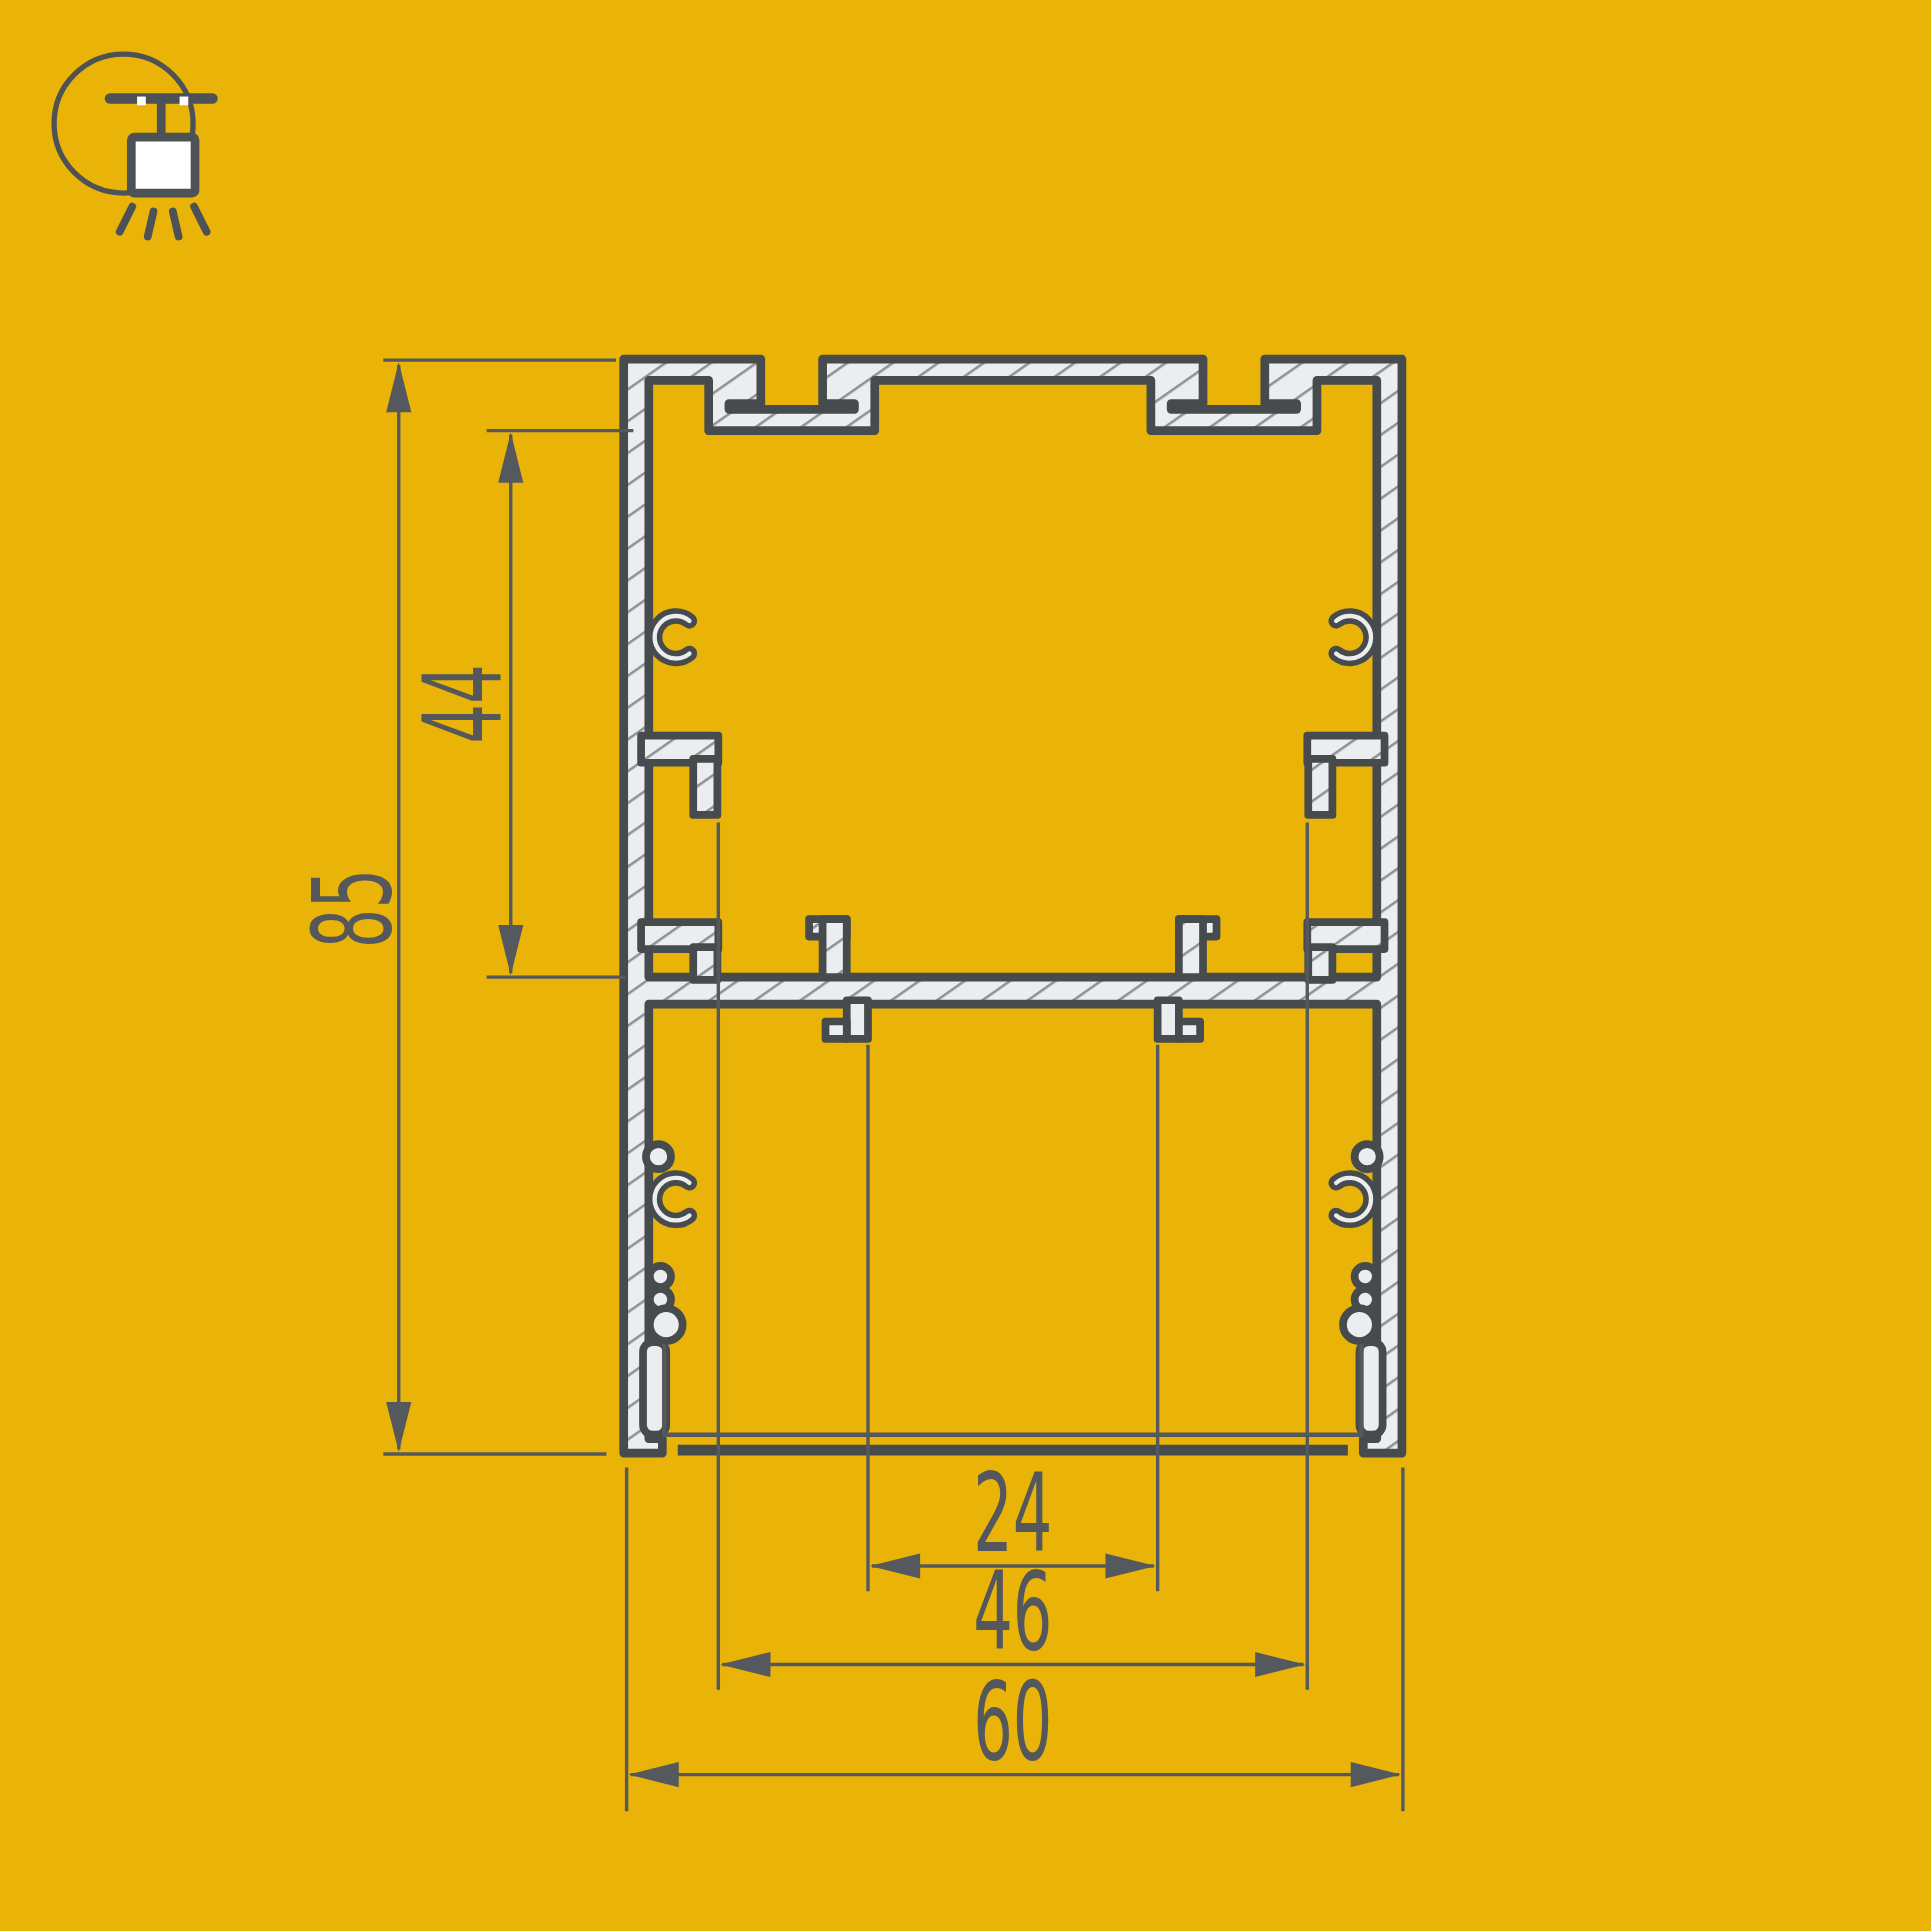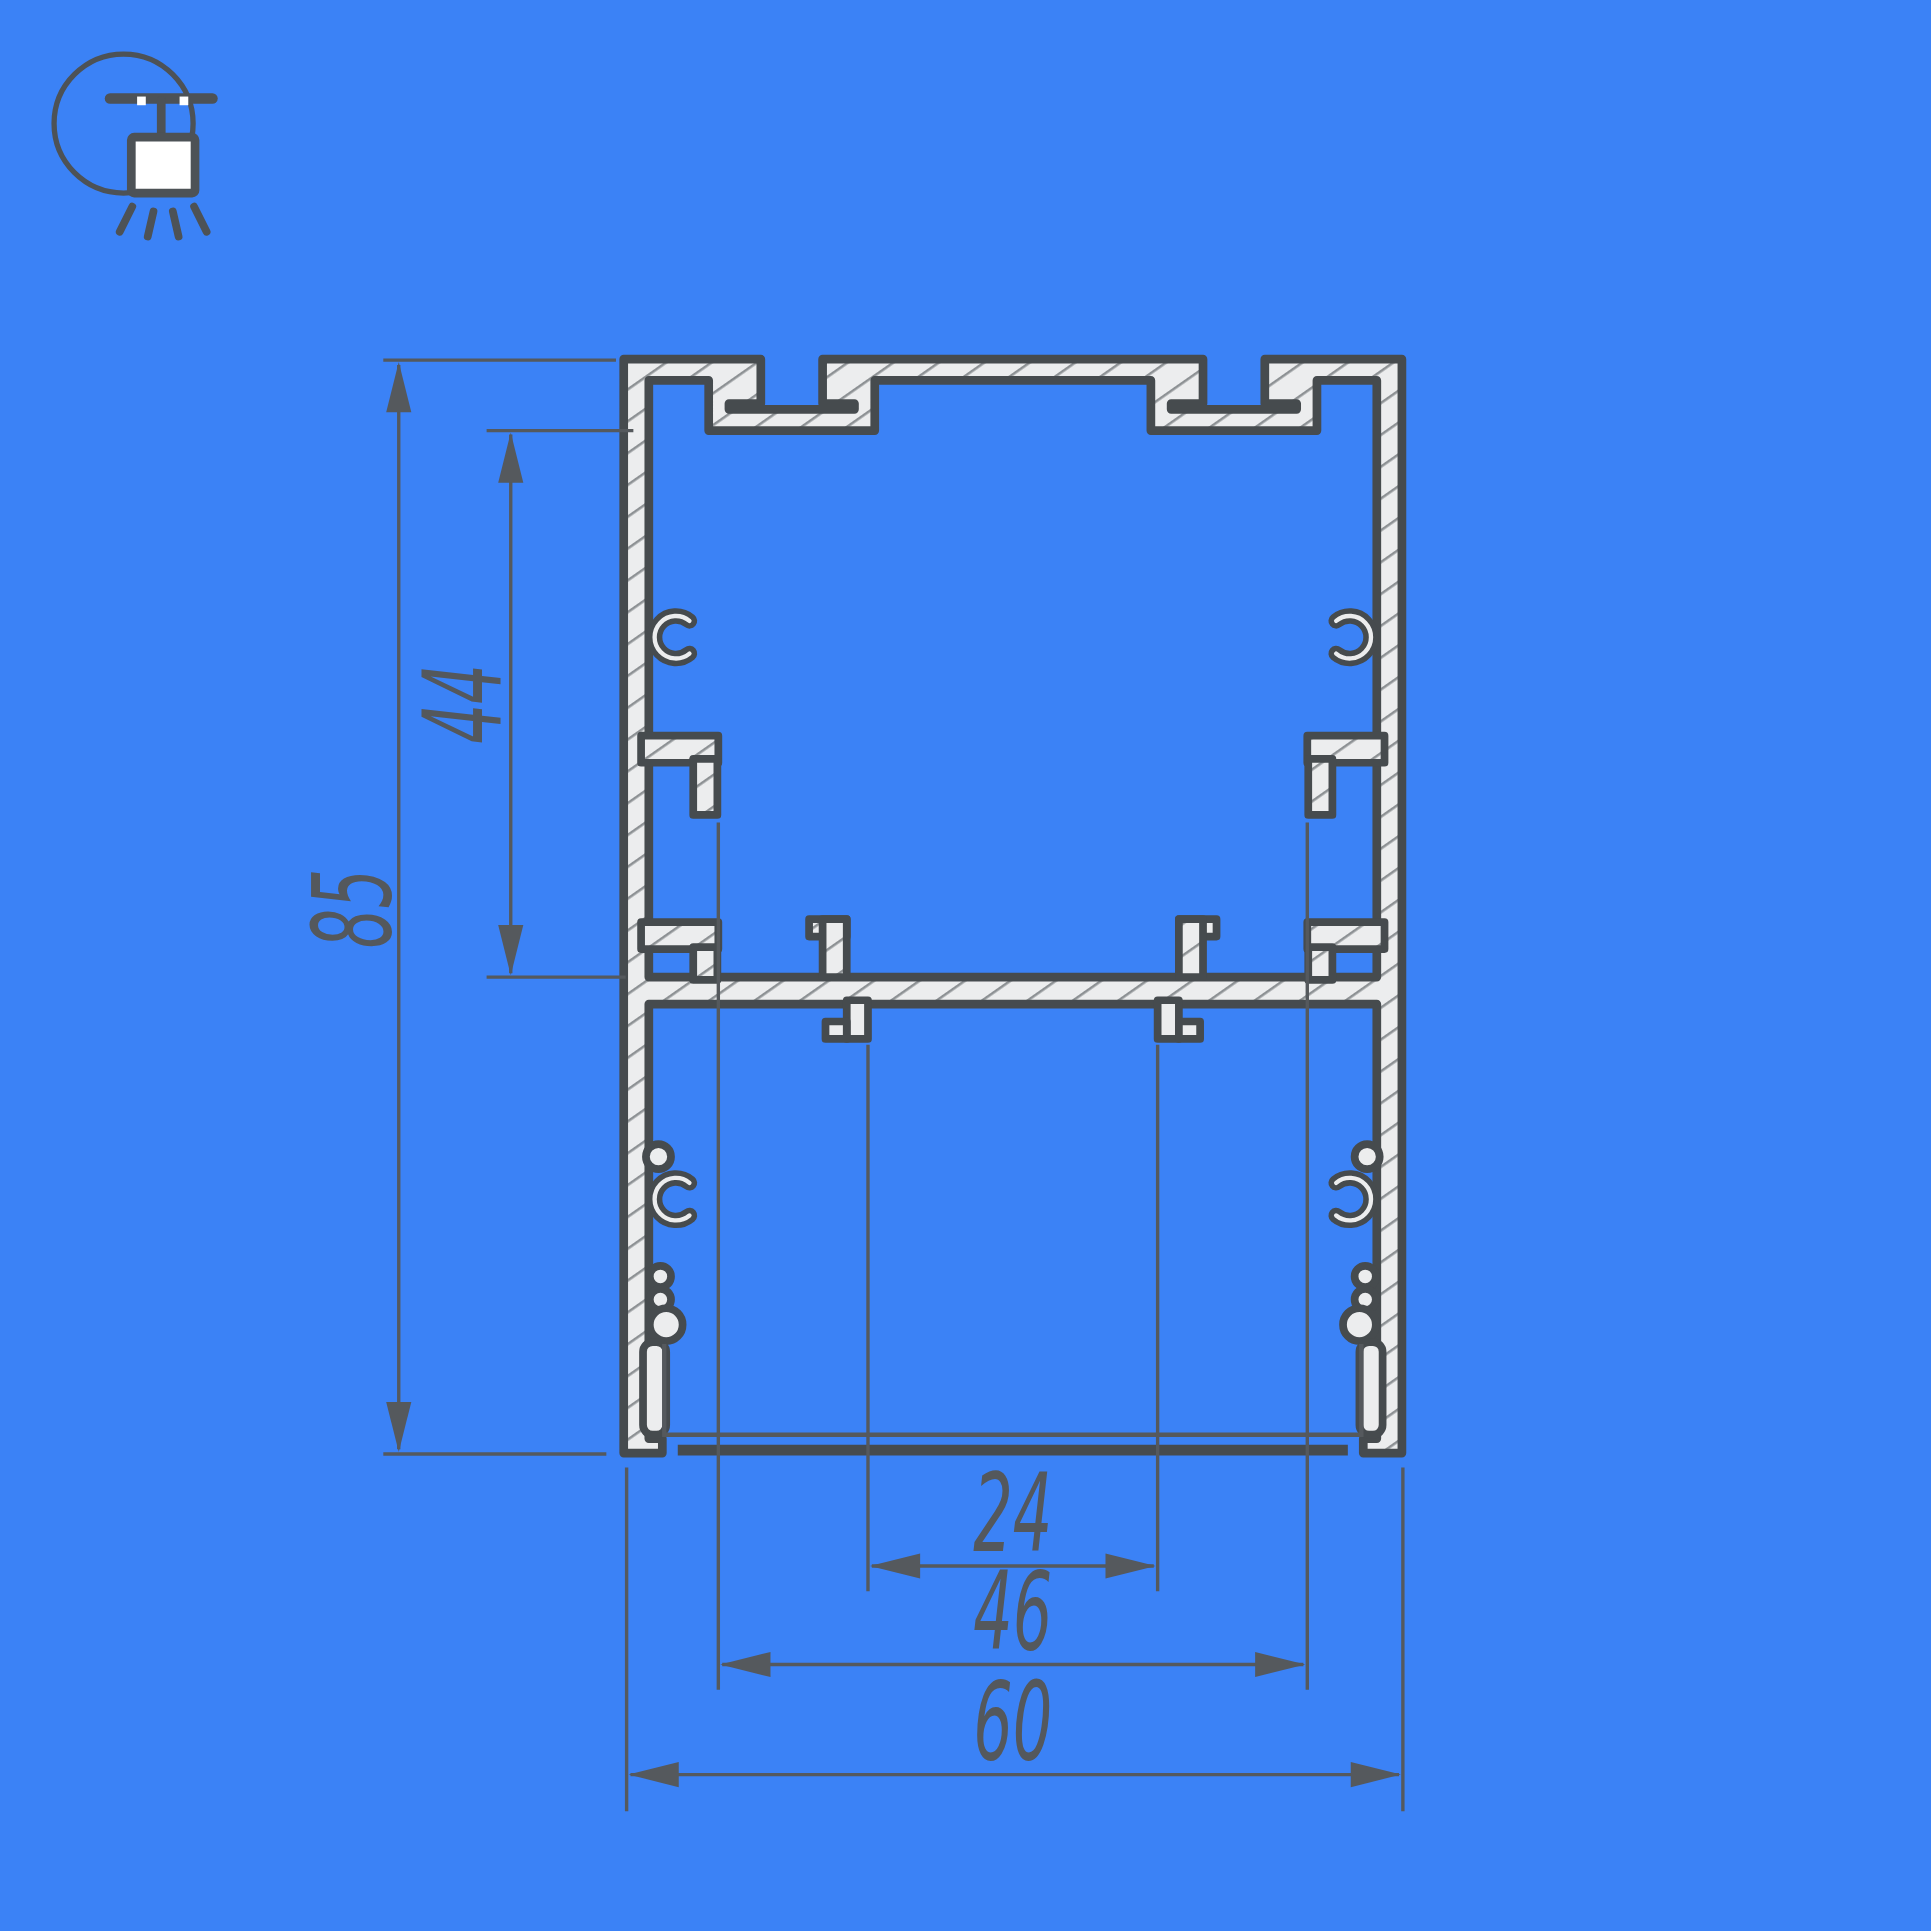--- a/index.html
+++ b/index.html
@@ -1,22 +1,21 @@
 <!DOCTYPE html>
 <html><head>
 <meta charset="utf-8">
 <style>
   html,body{margin:0;padding:0;background:#ffffff;}
   .canvas{
     position:relative;
     width:1931px;height:1931px;
-    background:#3b82f6;
+    background:#eab308;
     font-family:"DejaVu Sans", sans-serif;
     overflow:hidden;
-    font-style:italic;
   }
   svg{display:block;}
   .dim-label{
     font-size:112px;
     fill:#54585c;
     font-family:"DejaVu Sans", sans-serif;
   }
 </style>
 </head>
 <body>

